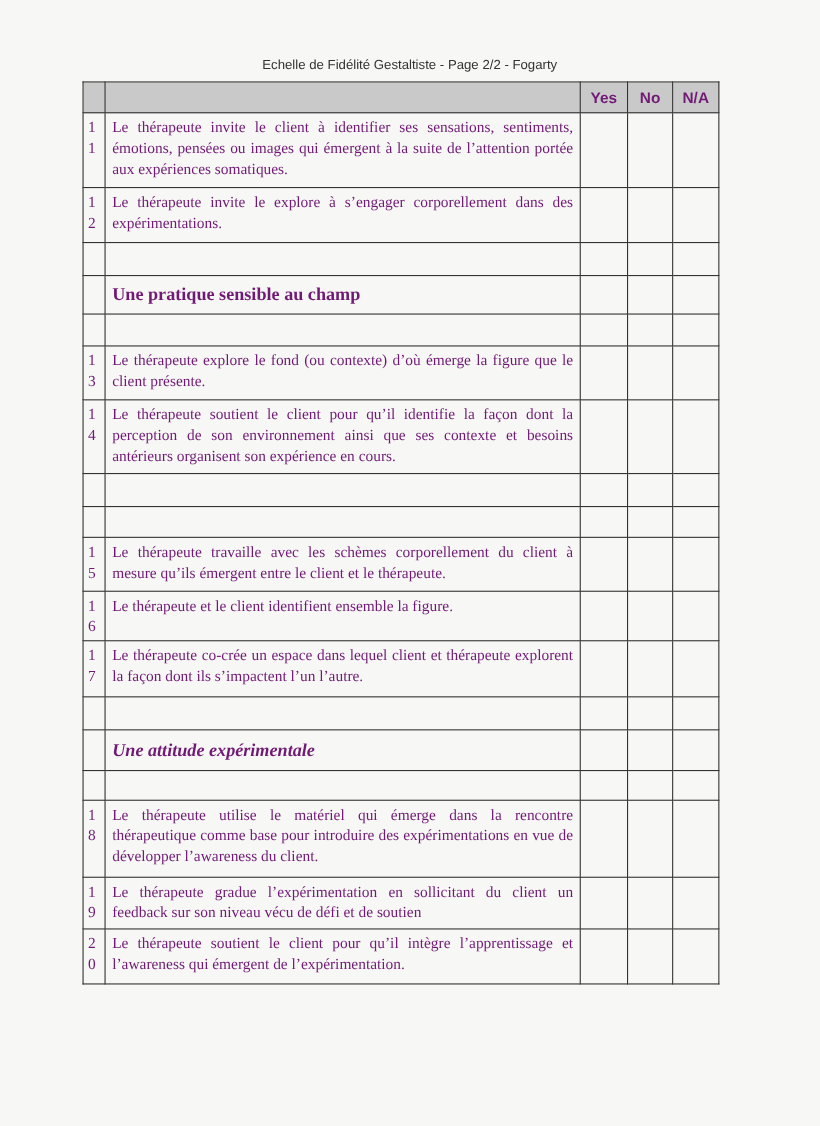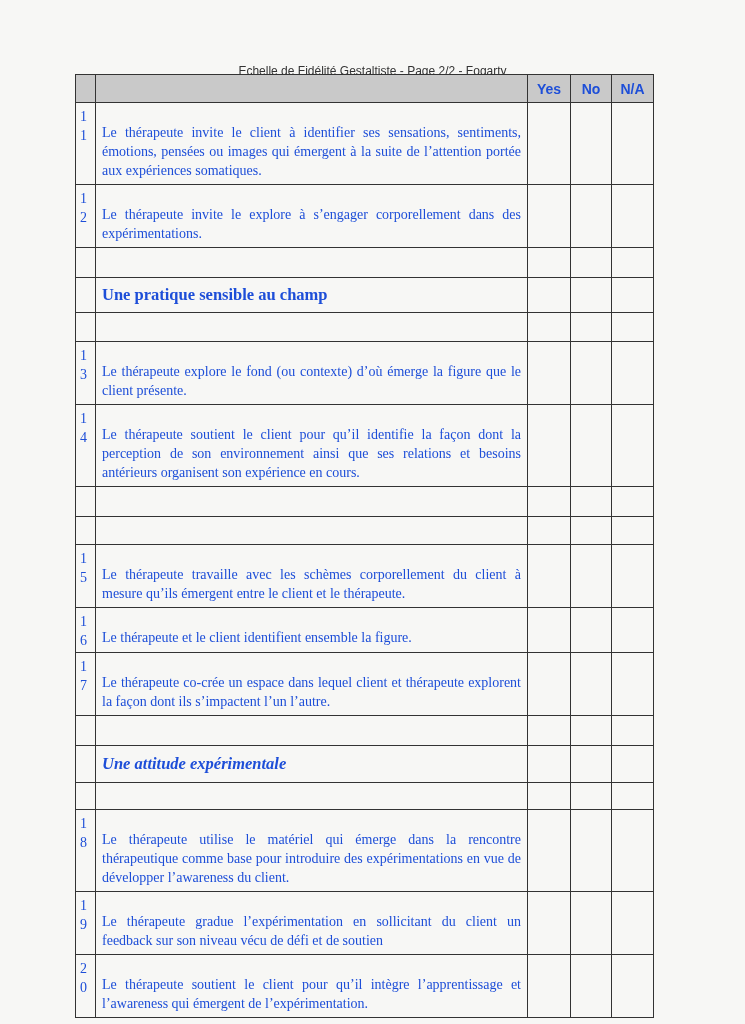--- a/index.html
+++ b/index.html
@@ -1,25 +1,25 @@
 <!DOCTYPE html>
 <html><head>
 <meta charset="utf-8">
 <style>
   html, body { margin:0; padding:0; }
   body { width:745px; height:1024px; background:#f7f7f5; position:relative; overflow:hidden; }
-  .page-header { position:absolute; top:64px; left:0; width:745px; text-align:center;
+  .page-header { position:absolute; top:52px; left:0; width:745px; text-align:center;
     font-family:"Liberation Sans", sans-serif; font-size:12px; color:#333; }
   table { position:absolute; left:75px; top:74px; border-collapse:collapse; table-layout:fixed;
-    width:578px; font-family:"Liberation Serif", serif; color:#1d4ed8; }
+    width:578px; font-family:"Liberation Serif", serif; color:#701a75; }
   td, th { border:1.5px solid #333; padding:0; vertical-align:top; }
   th { background:#c9c9c9; height:27px; font-family:"Liberation Sans", sans-serif;
     font-size:14px; font-weight:bold; text-align:center; vertical-align:middle; }
   .num { font-size:14px; line-height:19px; padding:4px 0 0 4px; }
-  .txt { font-size:14px; line-height:19px; padding:20px 6px 4px 6px; text-align:justify; }
+  .txt { font-size:14px; line-height:19px; padding:4px 6px 4px 6px; text-align:justify; }
   .sec { font-size:16.5px; font-weight:bold; padding:0 6px; vertical-align:middle;margin-top:24px; }
   .num-d { display:block; }
 </style>
 </head>
 <body>
 
 <div class="page-header">Echelle de Fidélité Gestaltiste - Page 2/2 - Fogarty</div>
 
 <table>
   <colgroup>
@@ -88,21 +88,21 @@
         <td class="txt">Le thérapeute explore le fond (ou contexte) d’où émerge la figure que le client présente.</td>
         <td></td>
         <td></td>
         <td></td>
       </tr>
       <tr style="height: 67px;">
         <td class="num">
           <span class="num-d">1</span>
           <span class="num-d">4</span>
         </td>
-        <td class="txt">Le thérapeute soutient le client pour qu’il identifie la façon dont la perception de son environnement ainsi que ses relations et besoins antérieurs organisent son expérience en cours.</td>
+        <td class="txt">Le thérapeute soutient le client pour qu’il identifie la façon dont la perception de son environnement ainsi que ses contexte et besoins antérieurs organisent son expérience en cours.</td>
         <td></td>
         <td></td>
         <td></td>
       </tr>
       <tr style="height: 30px;">
         <td></td>
         <td></td>
         <td></td>
         <td></td>
         <td></td>

